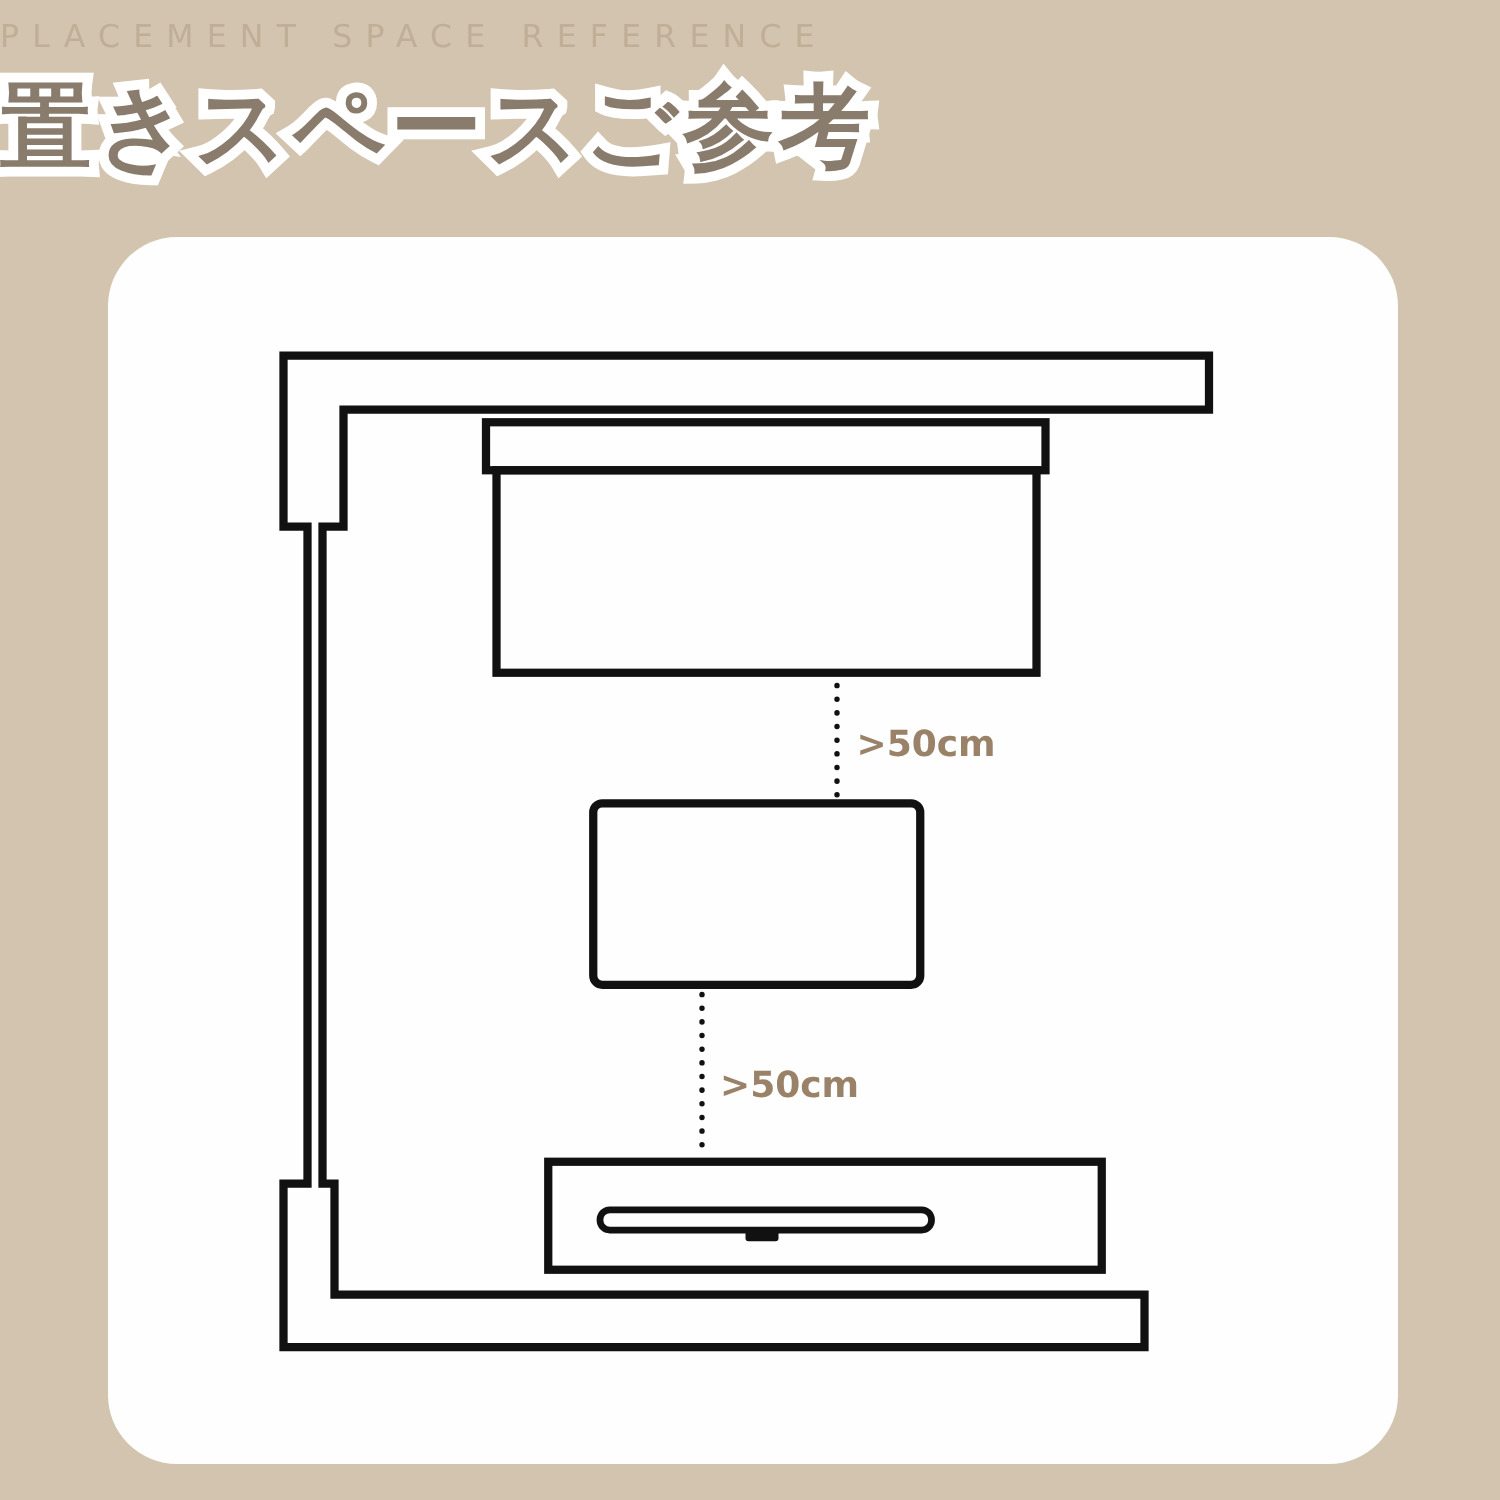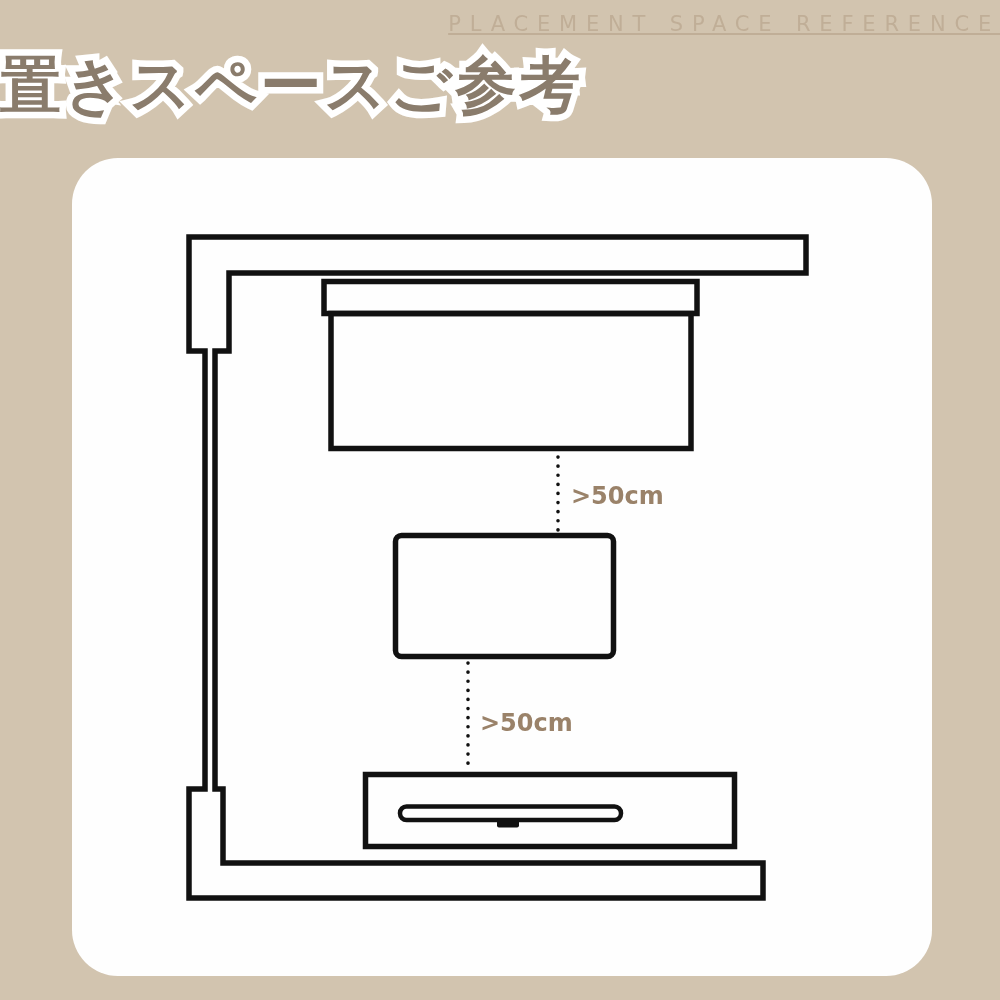--- a/index.html
+++ b/index.html
@@ -16,27 +16,26 @@
   body{
     font-family:"DejaVu Sans","Liberation Sans",sans-serif;
     background:var(--background);
     position:relative;
     overflow:hidden;
   }
   .page{position:absolute;inset:0;background:var(--background);}
   .hdr-sub{
     position:absolute;
     top:12px;left:0;right:0;
-    text-align:right;
+    text-align:left;
     font-size:21px;
     font-weight:400;
     letter-spacing:0.42em;
     color:var(--subtitle);
     white-space:nowrap;
-    text-decoration:underline;
   }
   .hdr-title{
     position:absolute;
     top:50px;left:0;right:0;
     height:90px;
   }
   .hdr-title span{
     position:absolute;
     left:0;right:0;
     top:0;

